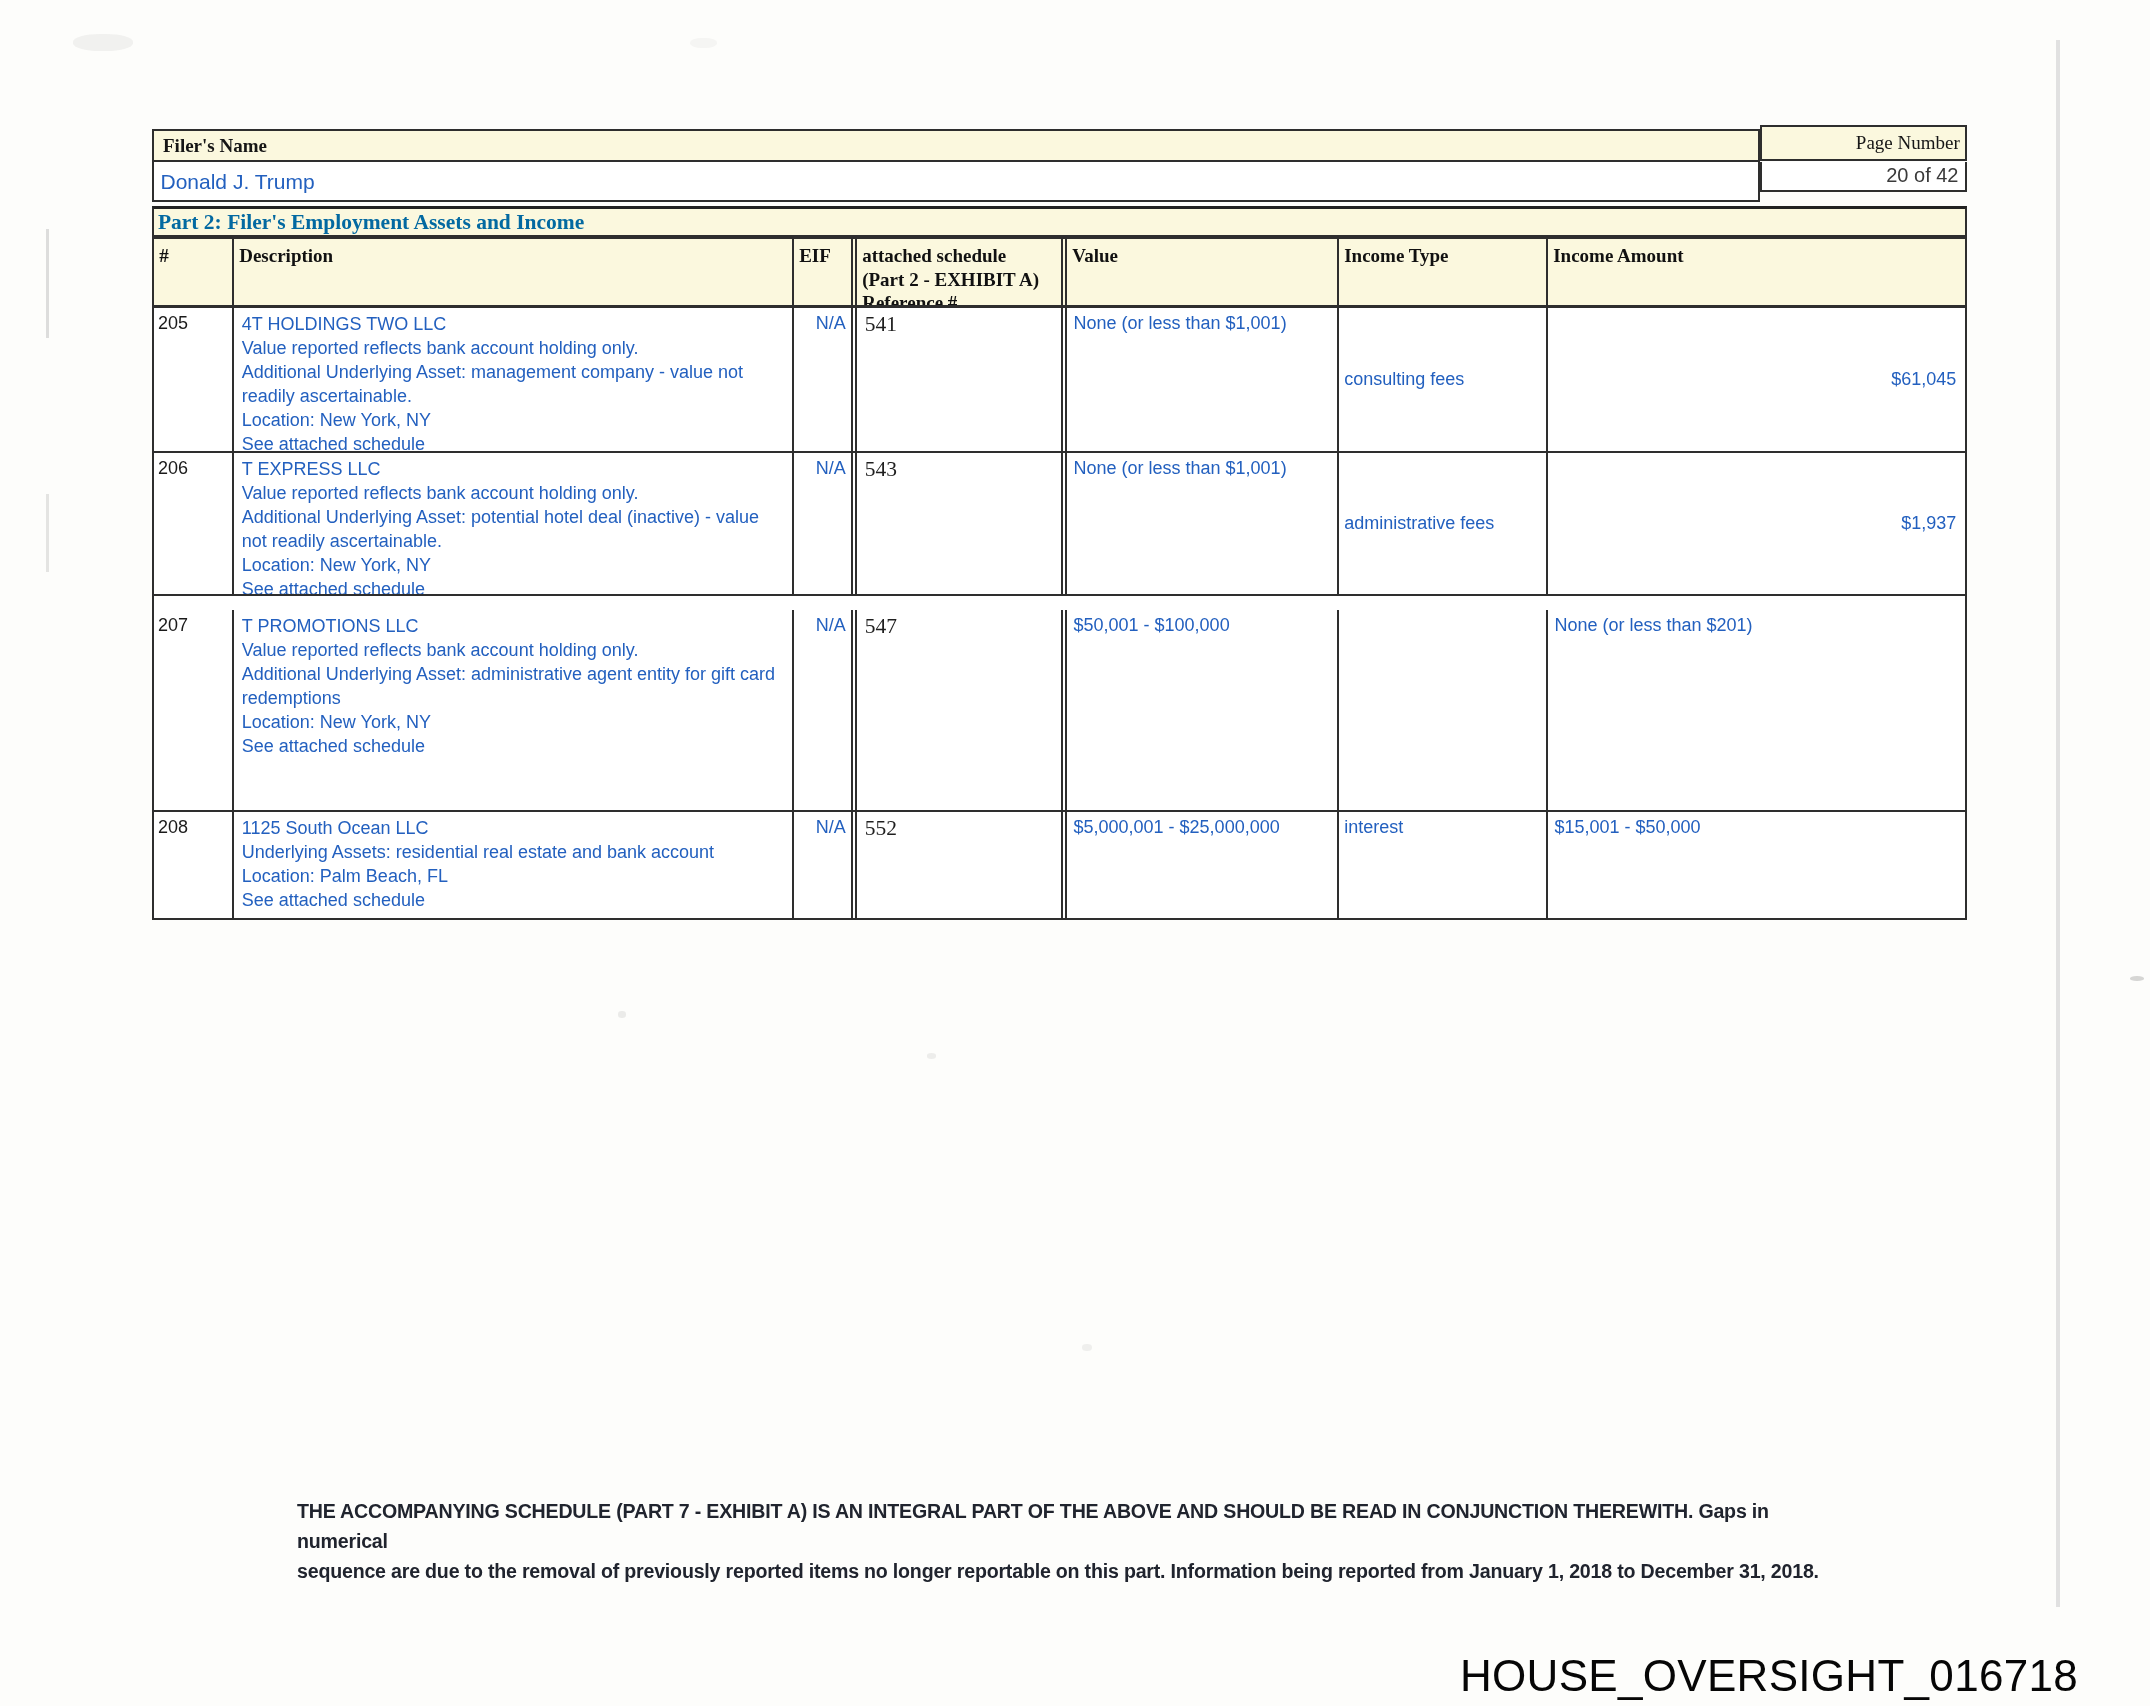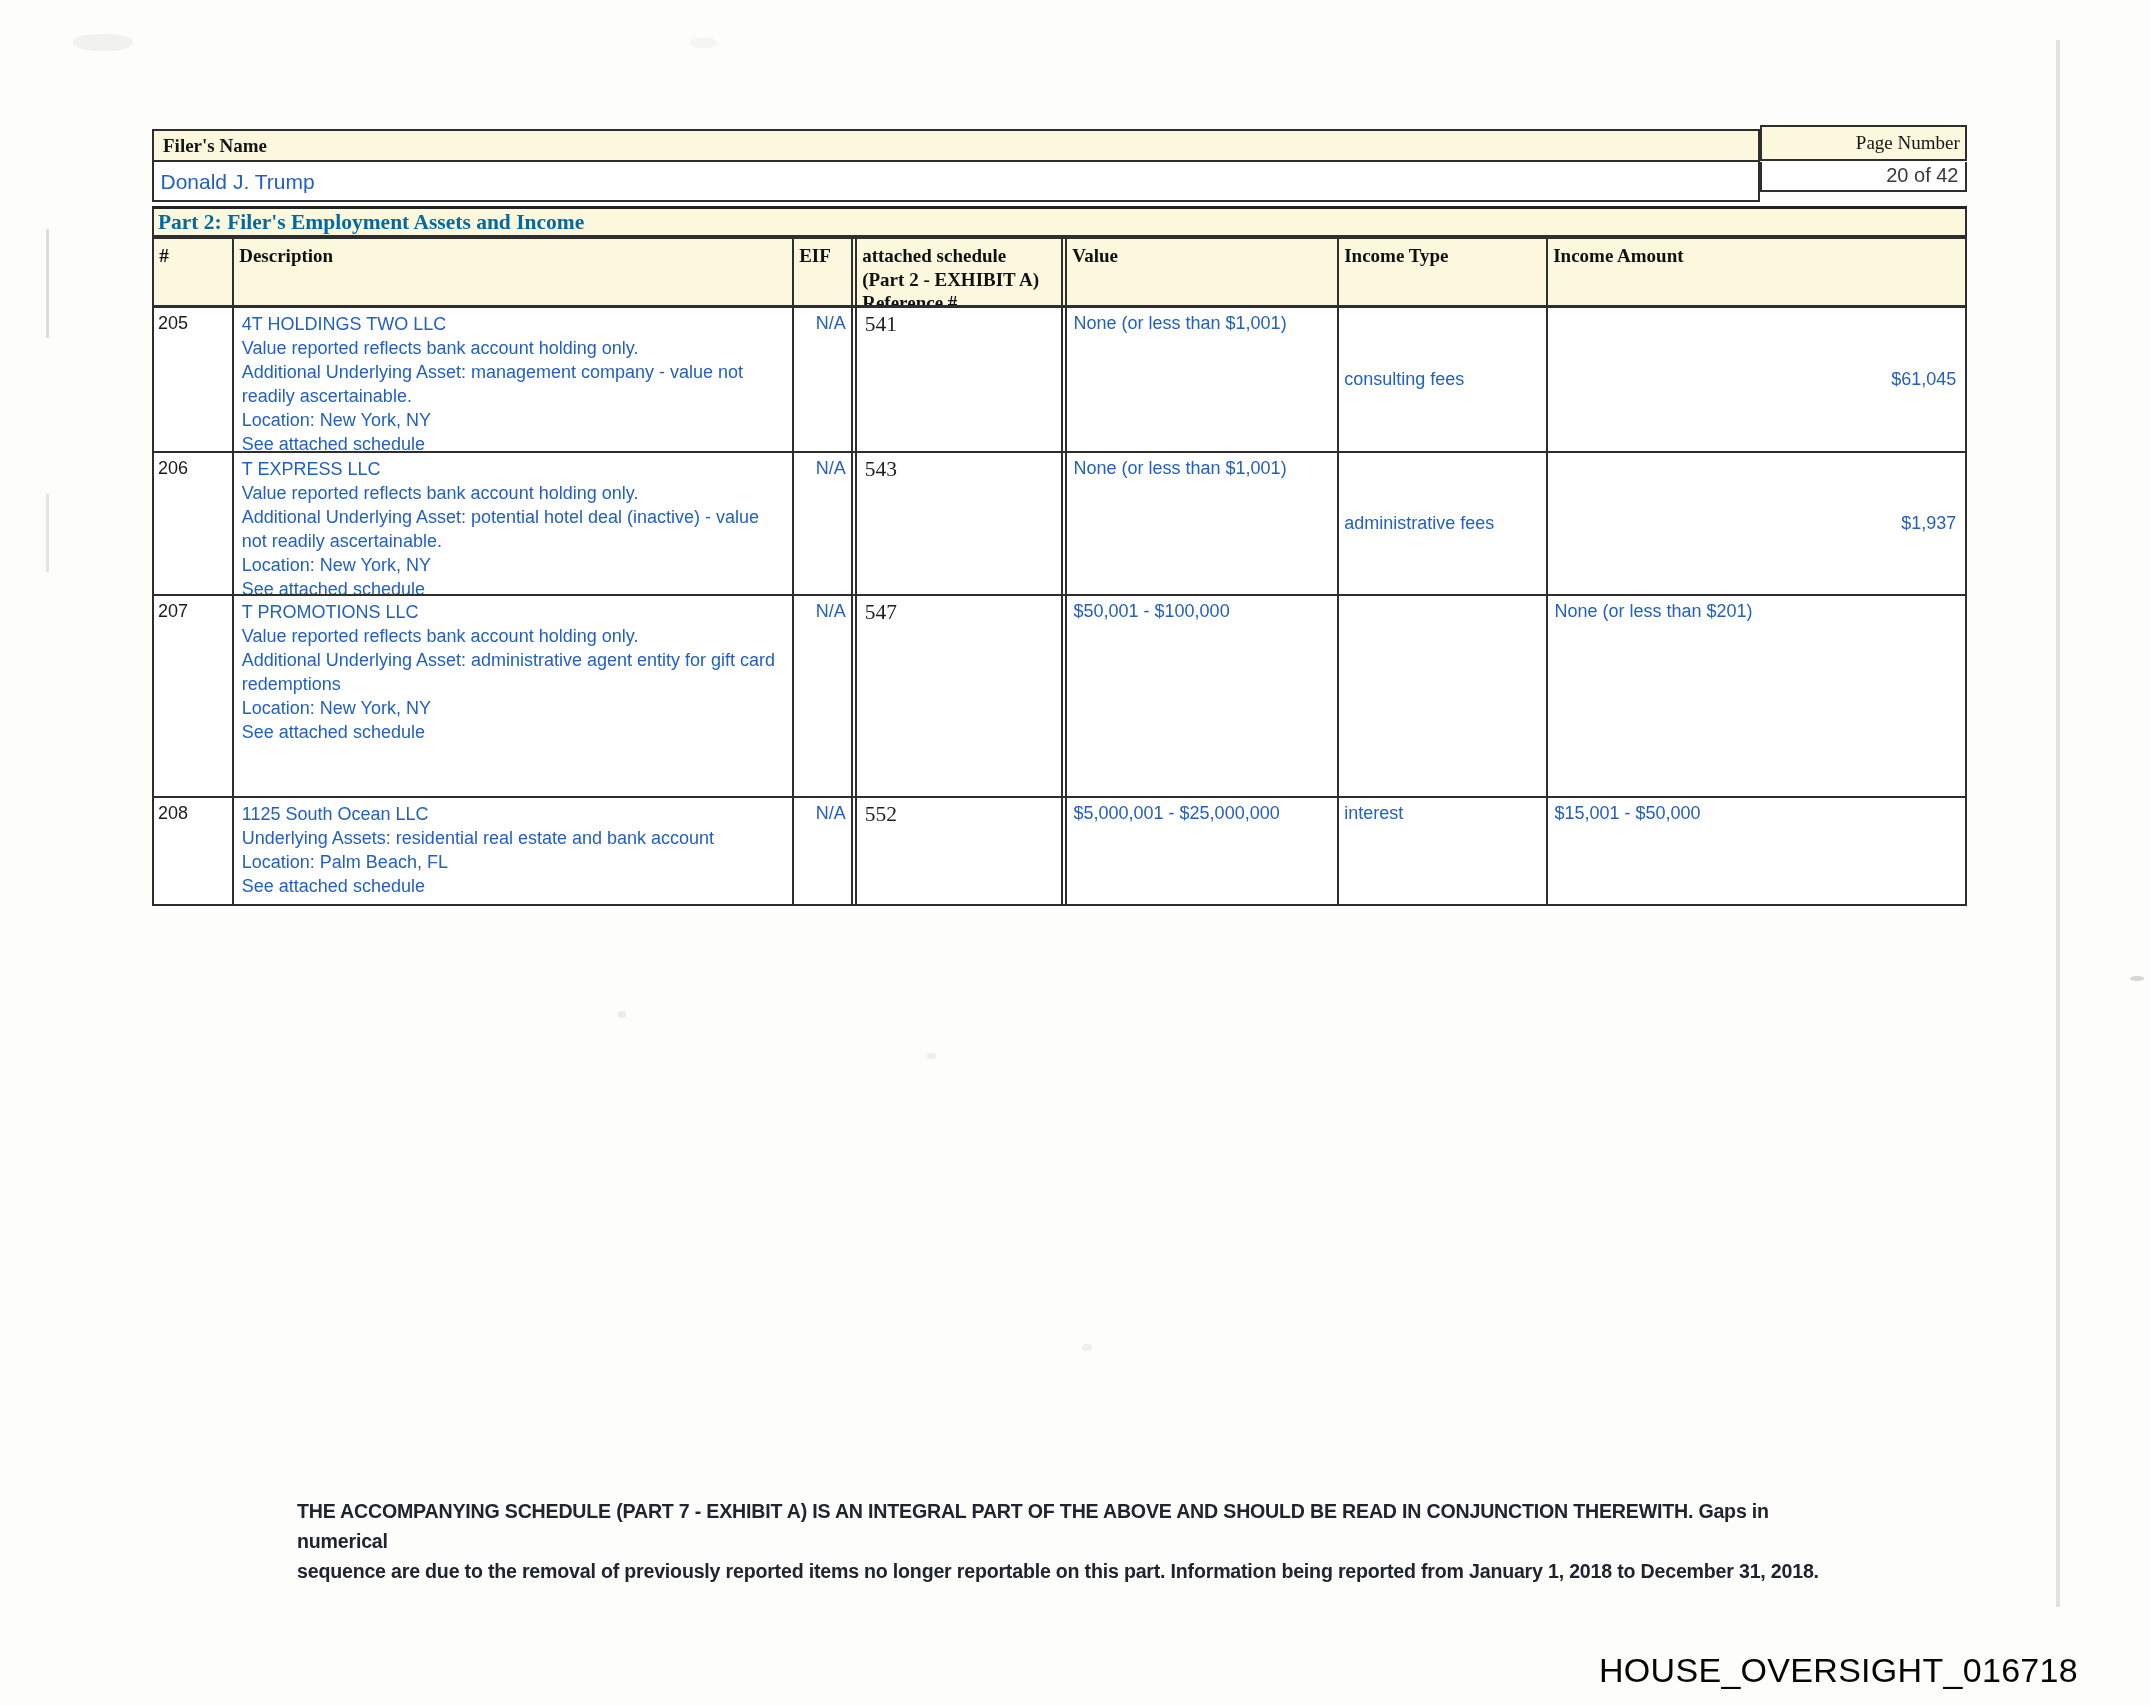--- a/index.html
+++ b/index.html
@@ -40,35 +40,35 @@
   .doc-table{position:absolute;left:152px;top:237px;width:1815px;box-sizing:border-box;border:2.6px solid #2e2e2e;background:#fff;}
   .trow{display:grid;grid-template-columns:78px 560px 59px 210px 276px 209px 418px;box-sizing:border-box;}
   .trow > div{box-sizing:border-box;border-left:2px solid #2e2e2e;overflow:hidden;}
   .trow > div:first-child{border-left:none;}
   .trow > .c-ref{border-left:6.5px double #2e2e2e;}
   .trow > .c-val{border-left:6.5px double #2e2e2e;}
   .thead{height:69px;background:#fbf8de;border-bottom:3.3px solid #2e2e2e;}
   .thead > div{font-family:"Liberation Serif", serif;font-weight:700;color:#111;font-size:19px;line-height:23.5px;padding:5.2px 5.2px 0 5.2px;white-space:pre-line;}
   .r205{height:145px;border-bottom:2.6px solid #2e2e2e;}
   .r206{height:143px;border-bottom:2.6px solid #2e2e2e;}
-  .r207{height:202px;border-bottom:2.6px solid #2e2e2e;}
+  .r207{height:202px;border-bottom:2.6px solid #2e2e2e;margin-top:14px;}
   .r208{height:106px;}
   .c-num{color:#1a1a1a;font-size:18px;padding:5.2px 2.6px 0 3.9px;}
   .c-desc{color:#2360bf;font-size:18px;line-height:24px;padding:3.9px 7.8px 0 7.8px;white-space:pre-line;}
   .c-eif{color:#2360bf;font-size:18px;text-align:right;padding:5.2px 5.2px 0 0;}
   .c-ref{font-family:"Liberation Serif", serif;color:#1f1f1f;font-size:21.5px;padding:3.9px 0 0 7.8px;}
   .c-val{color:#2360bf;font-size:18px;padding:5.2px 3.9px 0 6.5px;}
   .c-type{color:#2360bf;font-size:18px;padding:5.2px 2.6px 0 5.2px;}
   .c-amt{color:#2360bf;font-size:18px;padding:5.2px 6.5px 0 6.5px;}
   .v-mid{display:flex;align-items:center;padding-top:0;}
   .amt-right{display:flex;align-items:center;justify-content:flex-end;padding-top:0;padding-right:7.8px;}
 
   
   .footnote{position:absolute;left:297px;top:1496px;width:1564px;color:#20242e;font-weight:700;font-size:19.6px;line-height:30px;letter-spacing:-0.2px;}
-  .stamp{position:absolute;right:73px;top:1651px;color:#060606;font-size:34px;letter-spacing:0.3px;margin-left:9px;}
+  .stamp{position:absolute;right:73px;top:1651px;color:#060606;font-size:44px;letter-spacing:0.3px;margin-left:9px;}
 </style>
 </head>
 <body>
 
 <div>
 
   <div class="scanline-right"></div>
   <div class="smudge m-a"></div>
   <div class="smudge m-b"></div>
   <div class="smudge m-c"></div>

